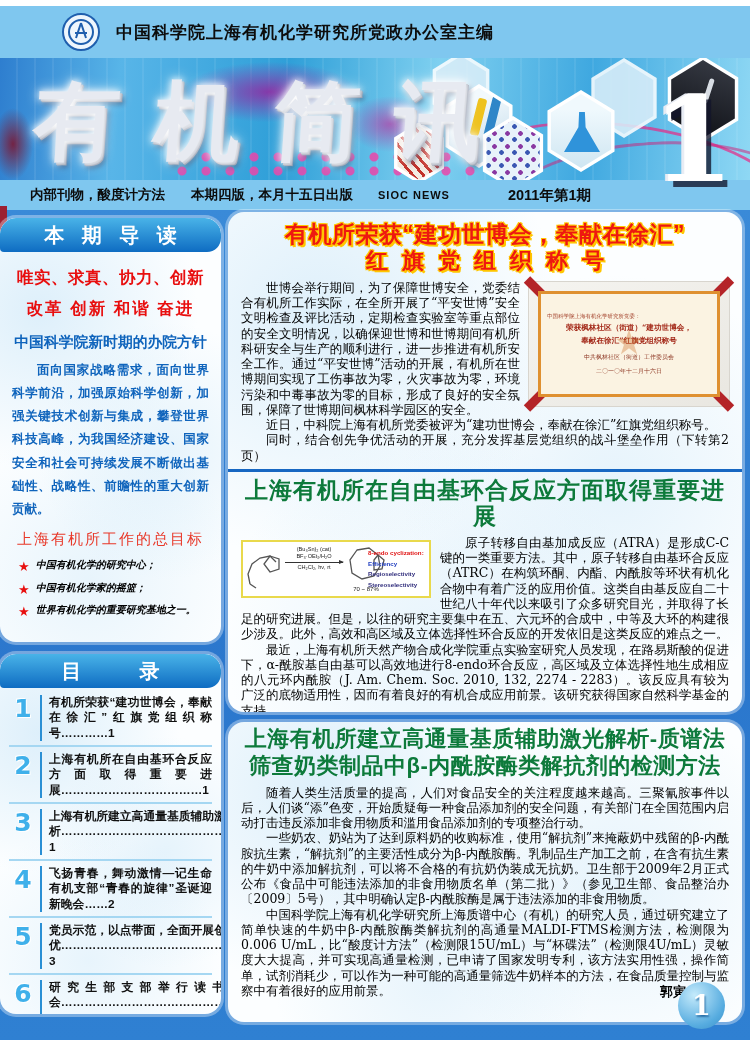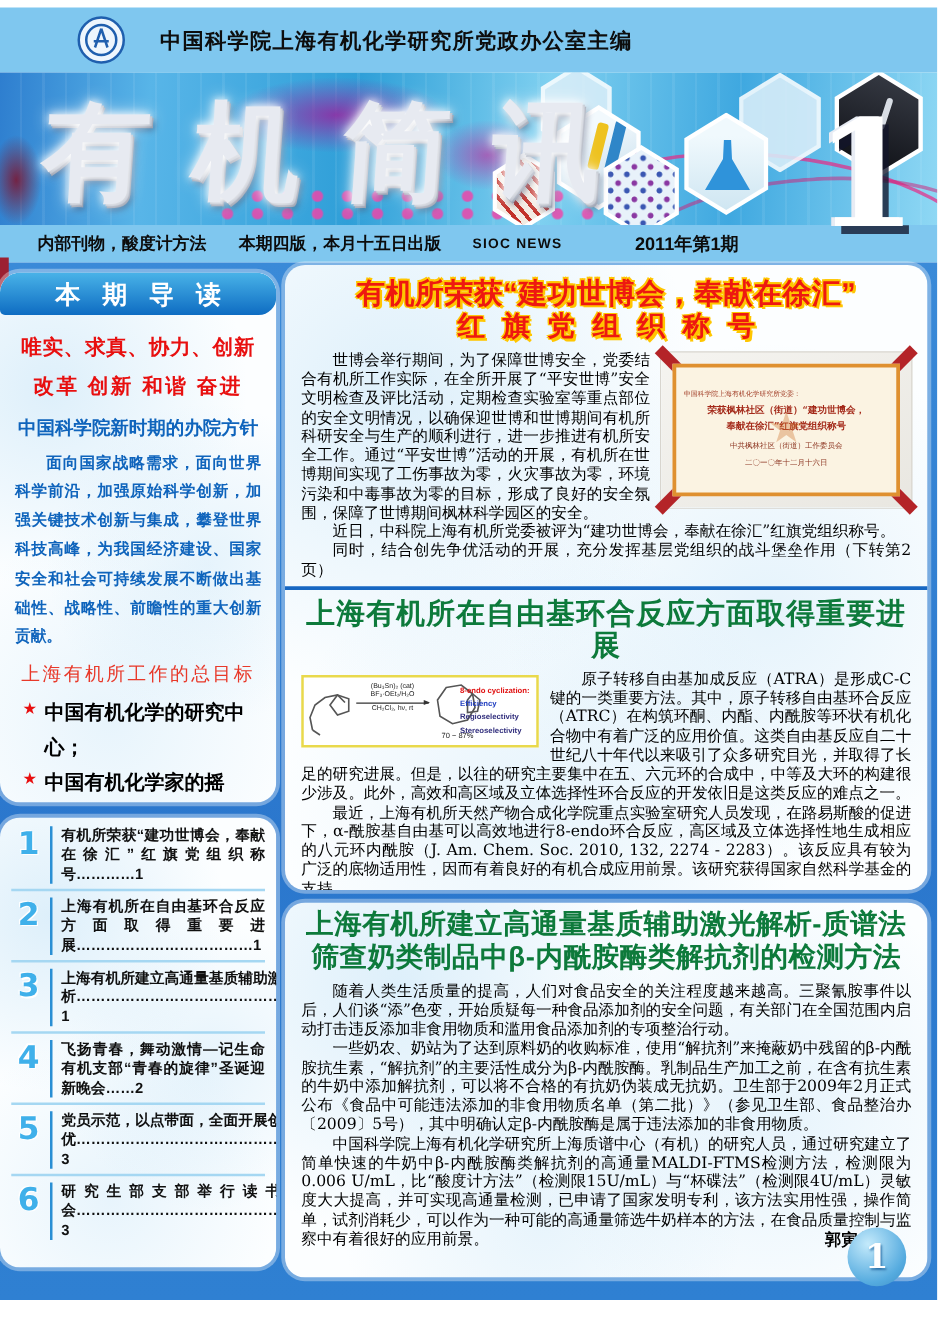--- a/index.html
+++ b/index.html
@@ -2,21 +2,21 @@
 <html><head>
 <meta charset="utf-8">
 <style>
   * { margin:0; padding:0; box-sizing:border-box; }
   body { background:#ffffff; font-family:"Liberation Sans", sans-serif; }
   .page { position:relative; width:750px; height:1061px; background:#ffffff; overflow:hidden; margin:0 auto; }
 
   
   .top-bar { position:absolute; top:6px; left:0; width:750px; height:52px; background:#7fc7ef; display:flex; align-items:center; padding-left:62px; }
   .logo { width:38px; height:38px; border-radius:50%; background:#eef6fd; border:2px solid #1f5fae; display:flex; align-items:center; justify-content:center; flex:0 0 auto; }
-  .publisher { margin-left:28px; font-size:17px; font-weight:bold; color:#0d0d0d; letter-spacing:1px; }
+  .publisher { margin-left:16px; font-size:17px; font-weight:bold; color:#0d0d0d; letter-spacing:1px; }
 
   .masthead { position:absolute; top:58px; left:0; width:750px; height:122px; overflow:hidden;
     background:linear-gradient(95deg,#2e7ecf 0%,#58b5e8 16%,#2f9fd8 38%,#7fd0f0 58%,#3fa8e0 78%,#8fd8f4 100%); }
   .mh-grid { position:absolute; inset:0; background:repeating-linear-gradient(90deg, transparent 0 16px, rgba(255,255,255,0.07) 16px 18px); }
   .mh-dark { position:absolute; left:-14px; top:38px; width:54px; height:96px; background:radial-gradient(closest-side, rgba(125,18,44,0.85), rgba(125,18,44,0) 75%); }
   .mh-purple { position:absolute; left:150px; top:-8px; width:240px; height:84px; background:radial-gradient(closest-side, rgba(148,38,160,0.85), rgba(148,38,160,0) 72%); }
   .mh-magenta { position:absolute; left:330px; top:26px; width:120px; height:80px; background:radial-gradient(closest-side, rgba(196,30,150,0.6), rgba(196,30,150,0) 70%); }
   .mh-dots { position:absolute; left:170px; bottom:2px; width:330px; height:28px;
     background-image:radial-gradient(circle, rgba(235,70,170,0.85) 0 4px, rgba(235,70,170,0) 5px);
     background-size:24px 14px; }
@@ -57,21 +57,21 @@
     display:flex; align-items:center; justify-content:center; color:#ffffff; font-size:20px; font-weight:900; letter-spacing:6px; text-indent:6px; }
   .guide-panel { height:424px; }
   .slogan1 { margin-top:15px; text-align:center; color:#e80f0f; font-weight:900; font-size:16.5px; letter-spacing:0.5px; }
   .slogan2 { margin-top:9px; text-align:center; color:#e80f0f; font-weight:900; font-size:16.5px; letter-spacing:2px; }
   .policy-title { margin-top:13px; text-align:center; color:#0f64bc; font-weight:900; font-size:14.8px; }
   .policy-body { margin:7px 12px 0; color:#0f64bc; font-weight:bold; font-size:12.5px; line-height:1.85; text-align:justify; text-indent:2em; }
   .goal-title { margin-top:9px; text-align:center; color:#e8392a; font-weight:400; font-size:15px; letter-spacing:2px; }
   .goals { margin:7px 10px 0 18px; }
   .goal { display:flex; align-items:flex-start; }
   .goal .star { color:#e80f0f; font-size:13px; margin-right:6px; line-height:1.75; }
-  .goal .gtxt { font-family:"DejaVu Serif", serif; font-weight:bold; font-size:16px; line-height:1.75; color:#000; }
+  .goal .gtxt { font-family:"DejaVu Serif", serif; font-style:italic; font-weight:bold; font-size:10px; line-height:1.75; color:#000; }
 
   .toc-panel { margin-top:12px; height:360px; }
   .toc-list { padding:2px 9px 0; }
   .toc-item { display:flex; align-items:stretch; padding:5px 0 4px; border-bottom:2px solid #a5d7f2; }
   .toc-item:last-child { border-bottom:none; }
   .toc-num { width:28px; flex:0 0 auto; font-family:"DejaVu Sans", sans-serif; font-size:25px; font-weight:900; color:#3fb0ea; text-align:center; line-height:1.15;
     text-shadow:1px 1px 0 #ffffff, -1px -1px 0 #ffffff; }
   .toc-sep { width:2px; background:#2a8fd4; margin:0 7px 0 3px; flex:0 0 auto; }
   .toc-text { flex:1; font-size:11.8px; font-weight:bold; color:#101010; line-height:1.3; text-align:justify; }
 
@@ -208,20 +208,21 @@
             <span class="gtxt">中国有机化学家的摇篮；</span>
           </div>
           <div class="goal">
             <span class="star">★</span>
             <span class="gtxt">世界有机化学的重要研究基地之一。</span>
           </div>
         </div>
       </div>
 
       <div class="panel toc-panel">
+        <div class="side-head">目　　录</div>
         <div class="toc-list">
           <div class="toc-item">
             <div class="toc-num">1</div>
               <div class="toc-sep"></div>
             <div class="toc-text"><span>有机所荣获“建功世博会，奉献在徐汇”红旗党组织称号…………</span><span>1</span></div>
           </div>
           <div class="toc-item">
             <div class="toc-num">2</div>
               <div class="toc-sep"></div>
             <div class="toc-text"><span>上海有机所在自由基环合反应方面取得重要进展………………………………</span><span>1</span></div>

